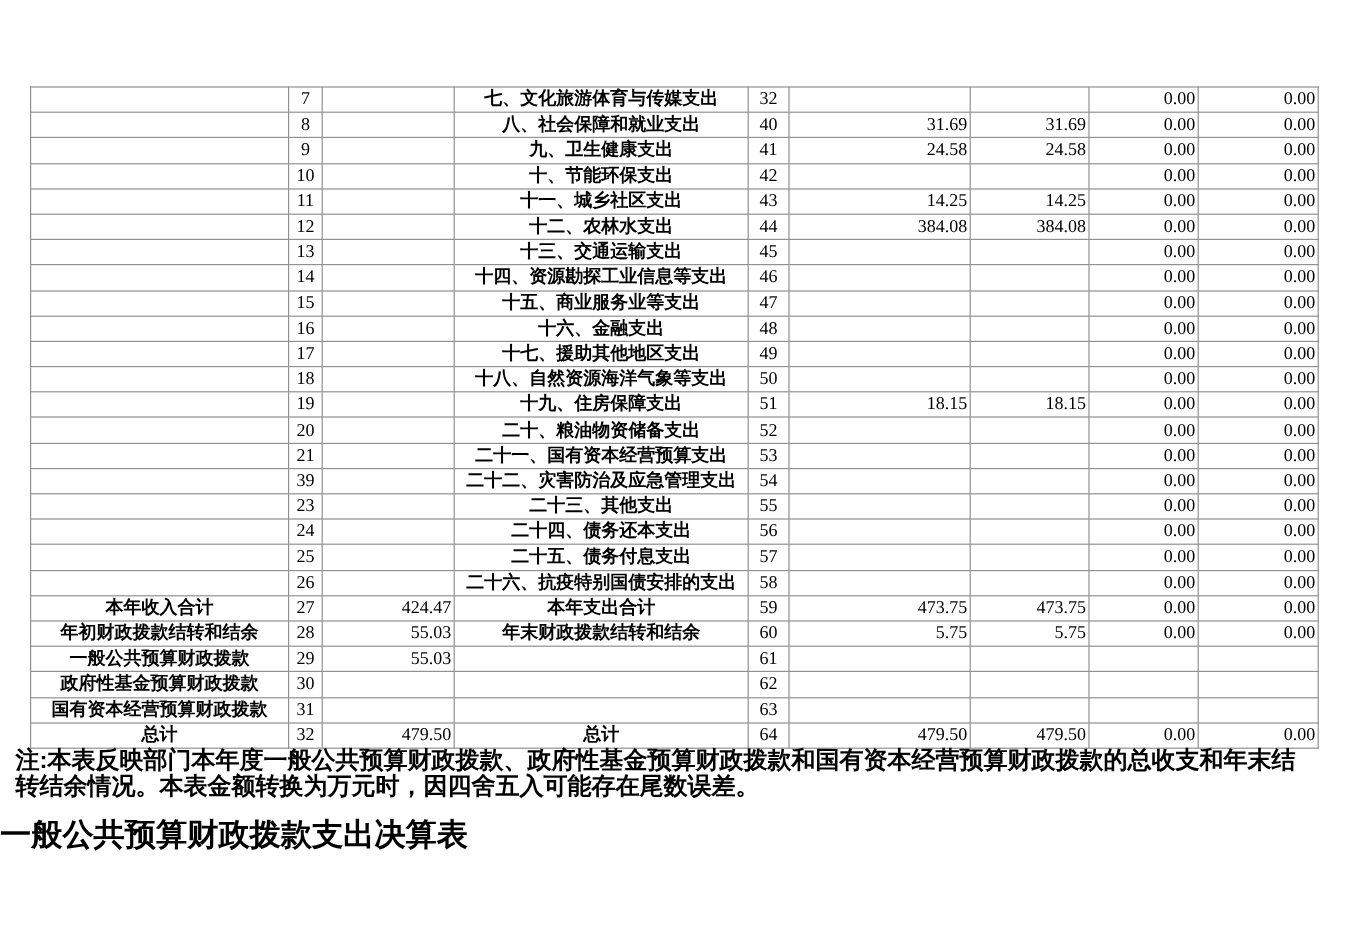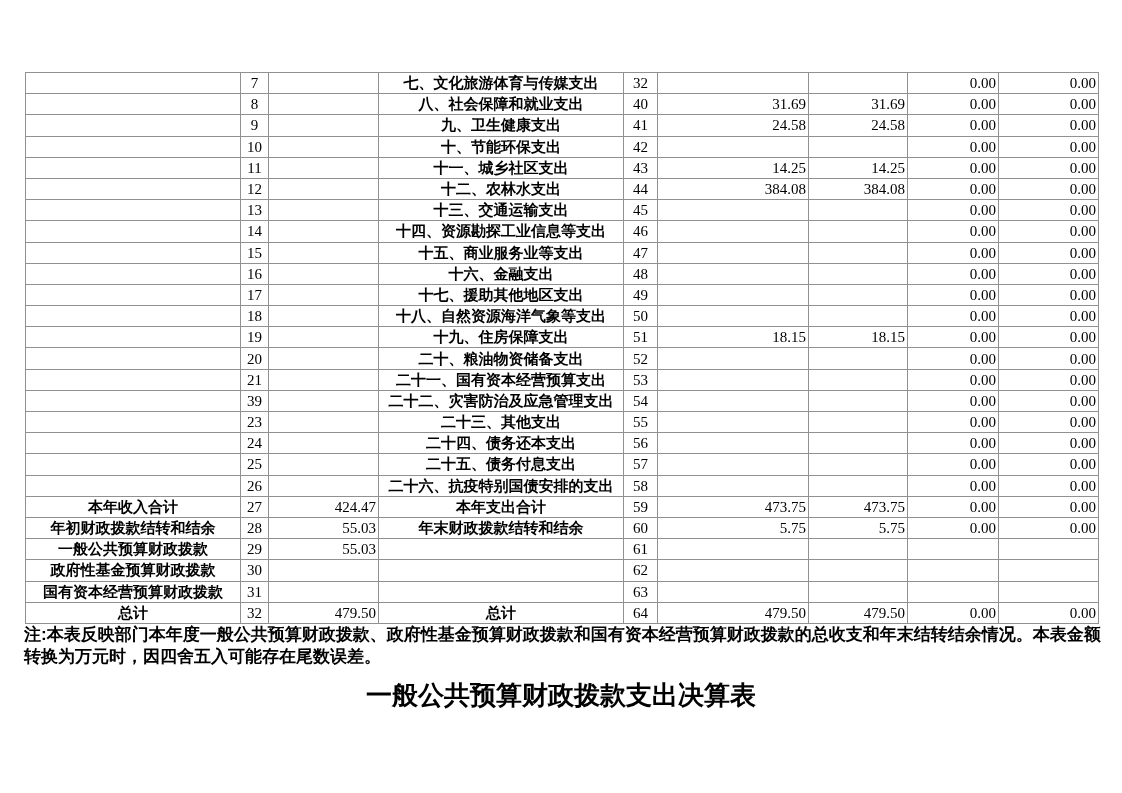--- a/index.html
+++ b/index.html
@@ -32,28 +32,27 @@
   }
   td.num {
     font-family:"Liberation Serif","DejaVu Serif",serif;
     font-weight:400;
     text-align:center;
   }
   td.amt { text-align:right; }
   td.ctr { text-align:center; }
   td.em  { font-weight:400; }
   .note {
-    position:absolute; left:24px; top:624px; width:1078px;
-    font-size:17px; font-weight:700; line-height:21.5px;
+    position:absolute; left:13px; top:624px; width:1078px;
+    font-size:20px; font-weight:700; line-height:21.5px;
     text-align:left;
     word-break:break-all;
   }
   .doc-title {
     position:absolute; left:0; top:678px; width:1122px;
-    text-align:center;
     font-size:26px; font-weight:700;
     line-height:34px;
   }
 </style>
 </head>
 <body>
 
 <div class="page">
 
   <table class="budget">

